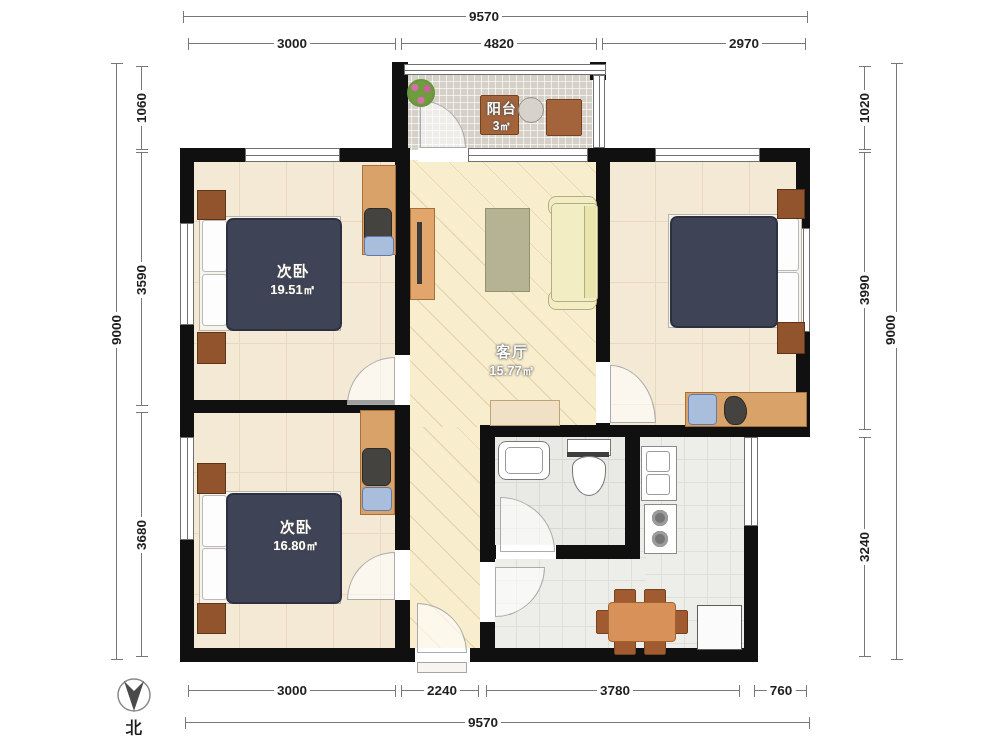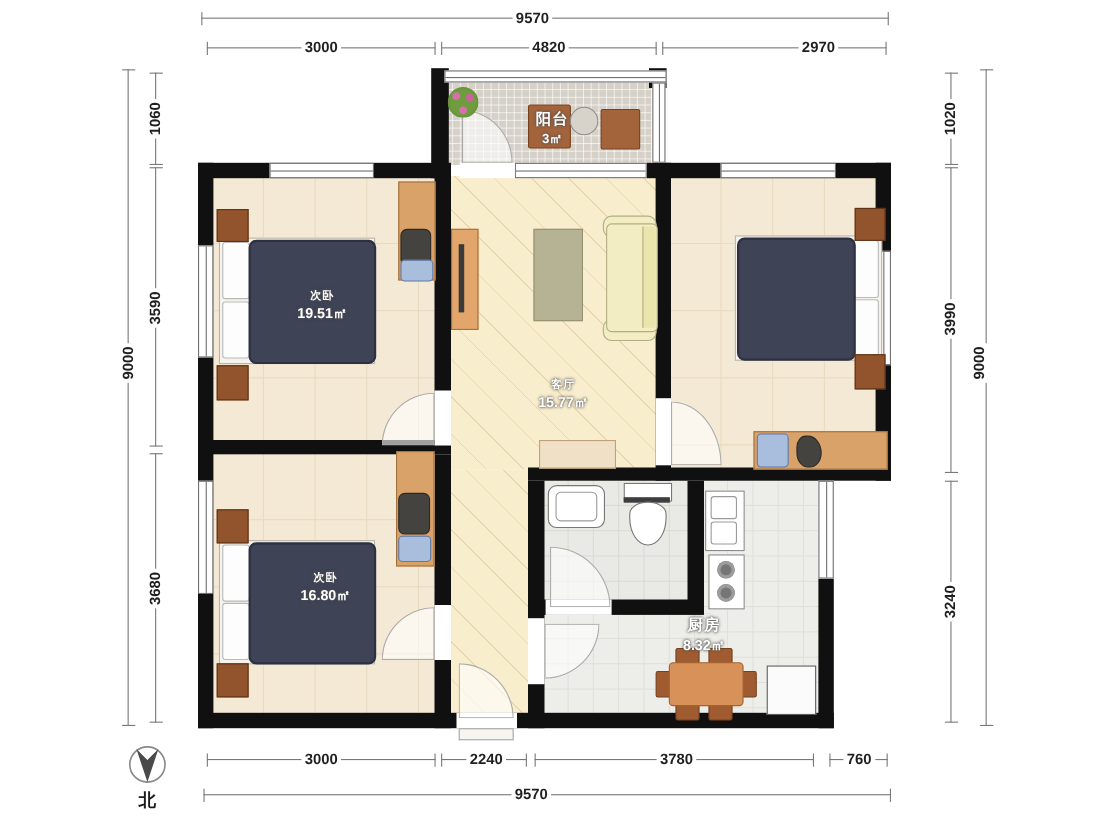--- a/index.html
+++ b/index.html
@@ -53,21 +53,21 @@
   .burner{position:absolute;width:16px;height:16px;border-radius:50%;background:#767676;box-shadow:inset 0 0 0 3px #9c9c9c;}
   .plant{position:absolute;width:28px;height:28px;border-radius:50%;
      background:
        radial-gradient(circle at 28% 30%,#d970ae 3px,transparent 4px),
        radial-gradient(circle at 72% 35%,#cf5f9f 3px,transparent 4px),
        radial-gradient(circle at 50% 76%,#d970ae 3px,transparent 4px),
        radial-gradient(circle,#6f9c3f 55%,#577f31 100%);}
   
   .room-label{position:absolute;text-align:center;color:#fff;
      text-shadow:0 0 3px rgba(80,80,80,.95),0 0 2px rgba(80,80,80,.9);z-index:30;white-space:nowrap;}
-  .rname{font-size:10px;font-weight:bold;letter-spacing:1px;}
+  .rname{font-size:15px;font-weight:bold;letter-spacing:1px;}
   .rarea{font-size:13px;font-weight:bold;}
   
   .dim-h{position:absolute;height:0;border-top:1px solid #787878;}
   .dim-h::before,.dim-h::after{content:"";position:absolute;top:-6px;width:1px;height:12px;background:#787878;}
   .dim-h::before{left:0;} .dim-h::after{right:0;}
   .dim-v{position:absolute;width:0;border-left:1px solid #787878;}
   .dim-v::before,.dim-v::after{content:"";position:absolute;left:-6px;height:1px;width:12px;background:#787878;}
   .dim-v::before{top:0;} .dim-v::after{bottom:0;}
   .dlab{position:absolute;background:#fff;color:#1f1f1f;font-size:13.5px;font-weight:bold;
         padding:0 3px;transform:translate(-50%,-50%);z-index:20;white-space:nowrap;}
@@ -254,18 +254,14 @@
     <div class="rarea">19.51㎡</div>
   </div>
   <div class="room-label" style="left:468px;top:343px;width:88px;">
     <div class="rname">客厅</div>
     <div class="rarea">15.77㎡</div>
   </div>
   <div class="room-label" style="left:252px;top:518px;width:88px;">
     <div class="rname">次卧</div>
     <div class="rarea">16.80㎡</div>
   </div>
-  <div class="room-label" style="left:596px;top:560px;width:88px;">
-    <div class="rname" style="font-size:14px;">厨房</div>
-    <div class="rarea">8.32㎡</div>
-  </div>
 
 </div>
 
 </body></html>

